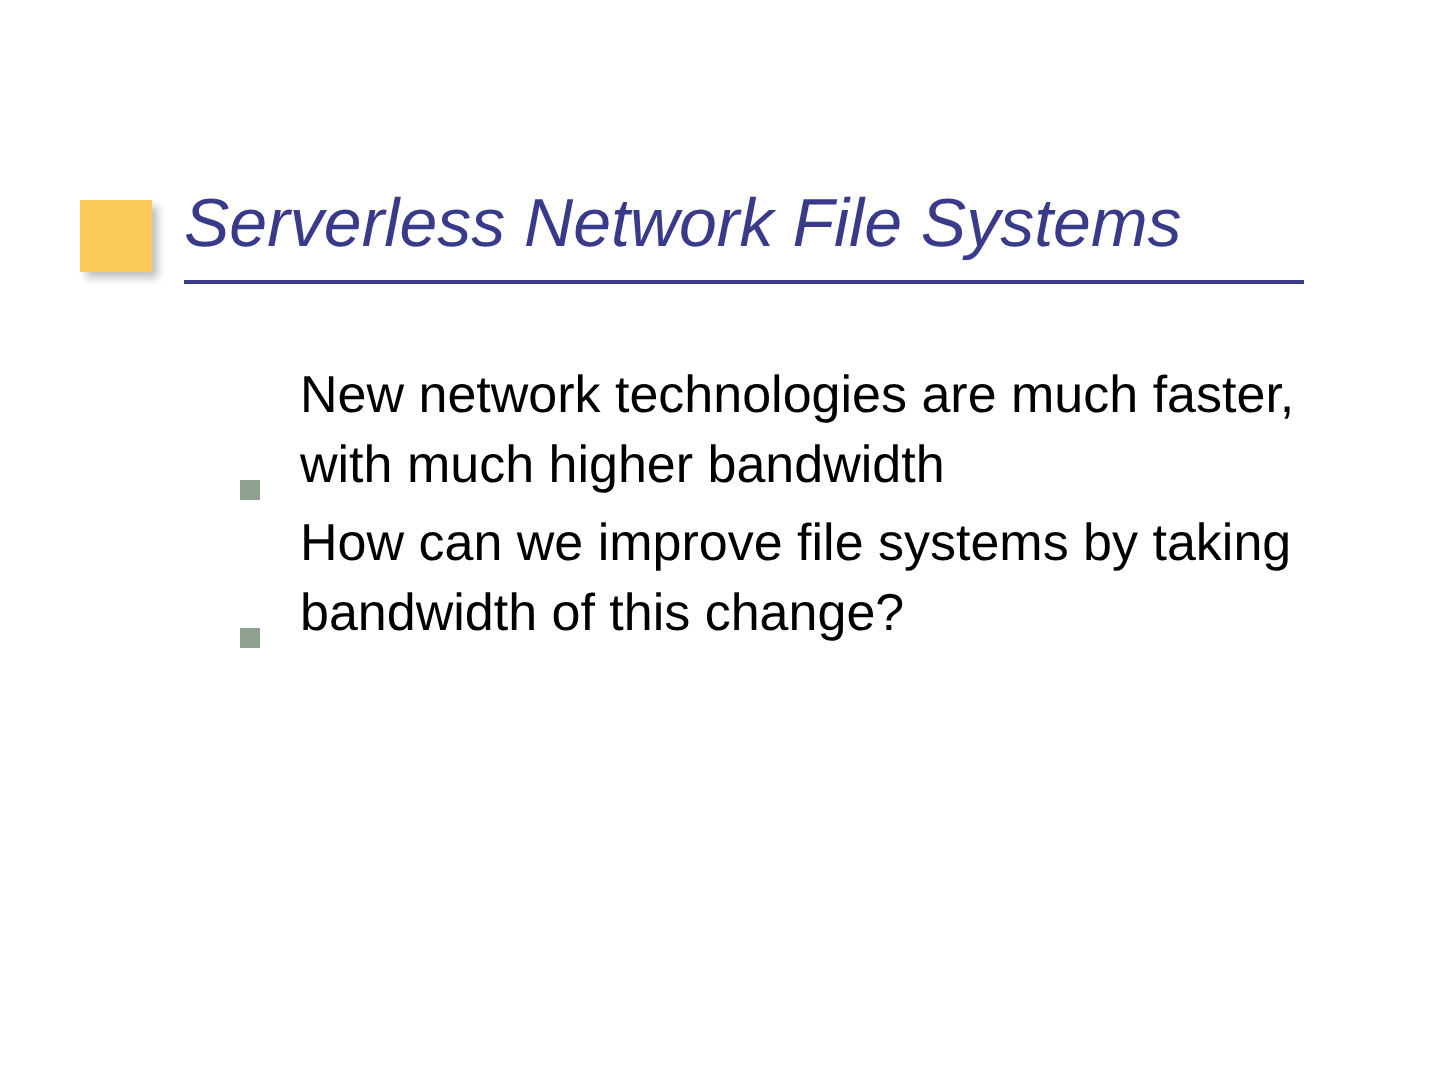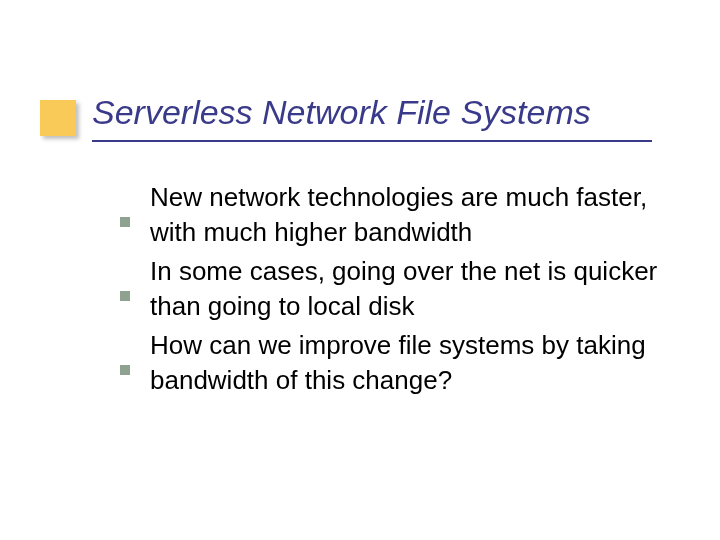--- a/index.html
+++ b/index.html
@@ -46,21 +46,21 @@
     background: #3a3a8a;
   }
   .body {
     position: absolute;
     top: 180px;
     left: 120px;
     right: 60px;
   }
   .bullet-row {
     display: flex;
-    align-items: center;
+    align-items: flex-end;
     margin-bottom: 4px;
   }
   .bullet {
     flex: 0 0 auto;
     width: 10px;
     height: 10px;
     background: #8fa28f;
     margin-top: 14px;
     margin-right: 20px;
   }
@@ -81,24 +81,20 @@
   <div class="title">Serverless Network File Systems</div>
   <div class="underline"></div>
 
   <div class="body">
 
     <div class="bullet-row">
       <div class="bullet"></div>
       <div class="bullet-text">New network technologies are much faster, with much higher bandwidth</div>
     </div>
 
-    <div class="bullet-row">
-      <div class="bullet"></div>
-      <div class="bullet-text">In some cases, going over the net is quicker than going to local disk</div>
-    </div>
 
     <div class="bullet-row">
       <div class="bullet"></div>
       <div class="bullet-text">How can we improve file systems by taking bandwidth of this change?</div>
     </div>
 
   </div>
 </div>
 
 </body></html>

